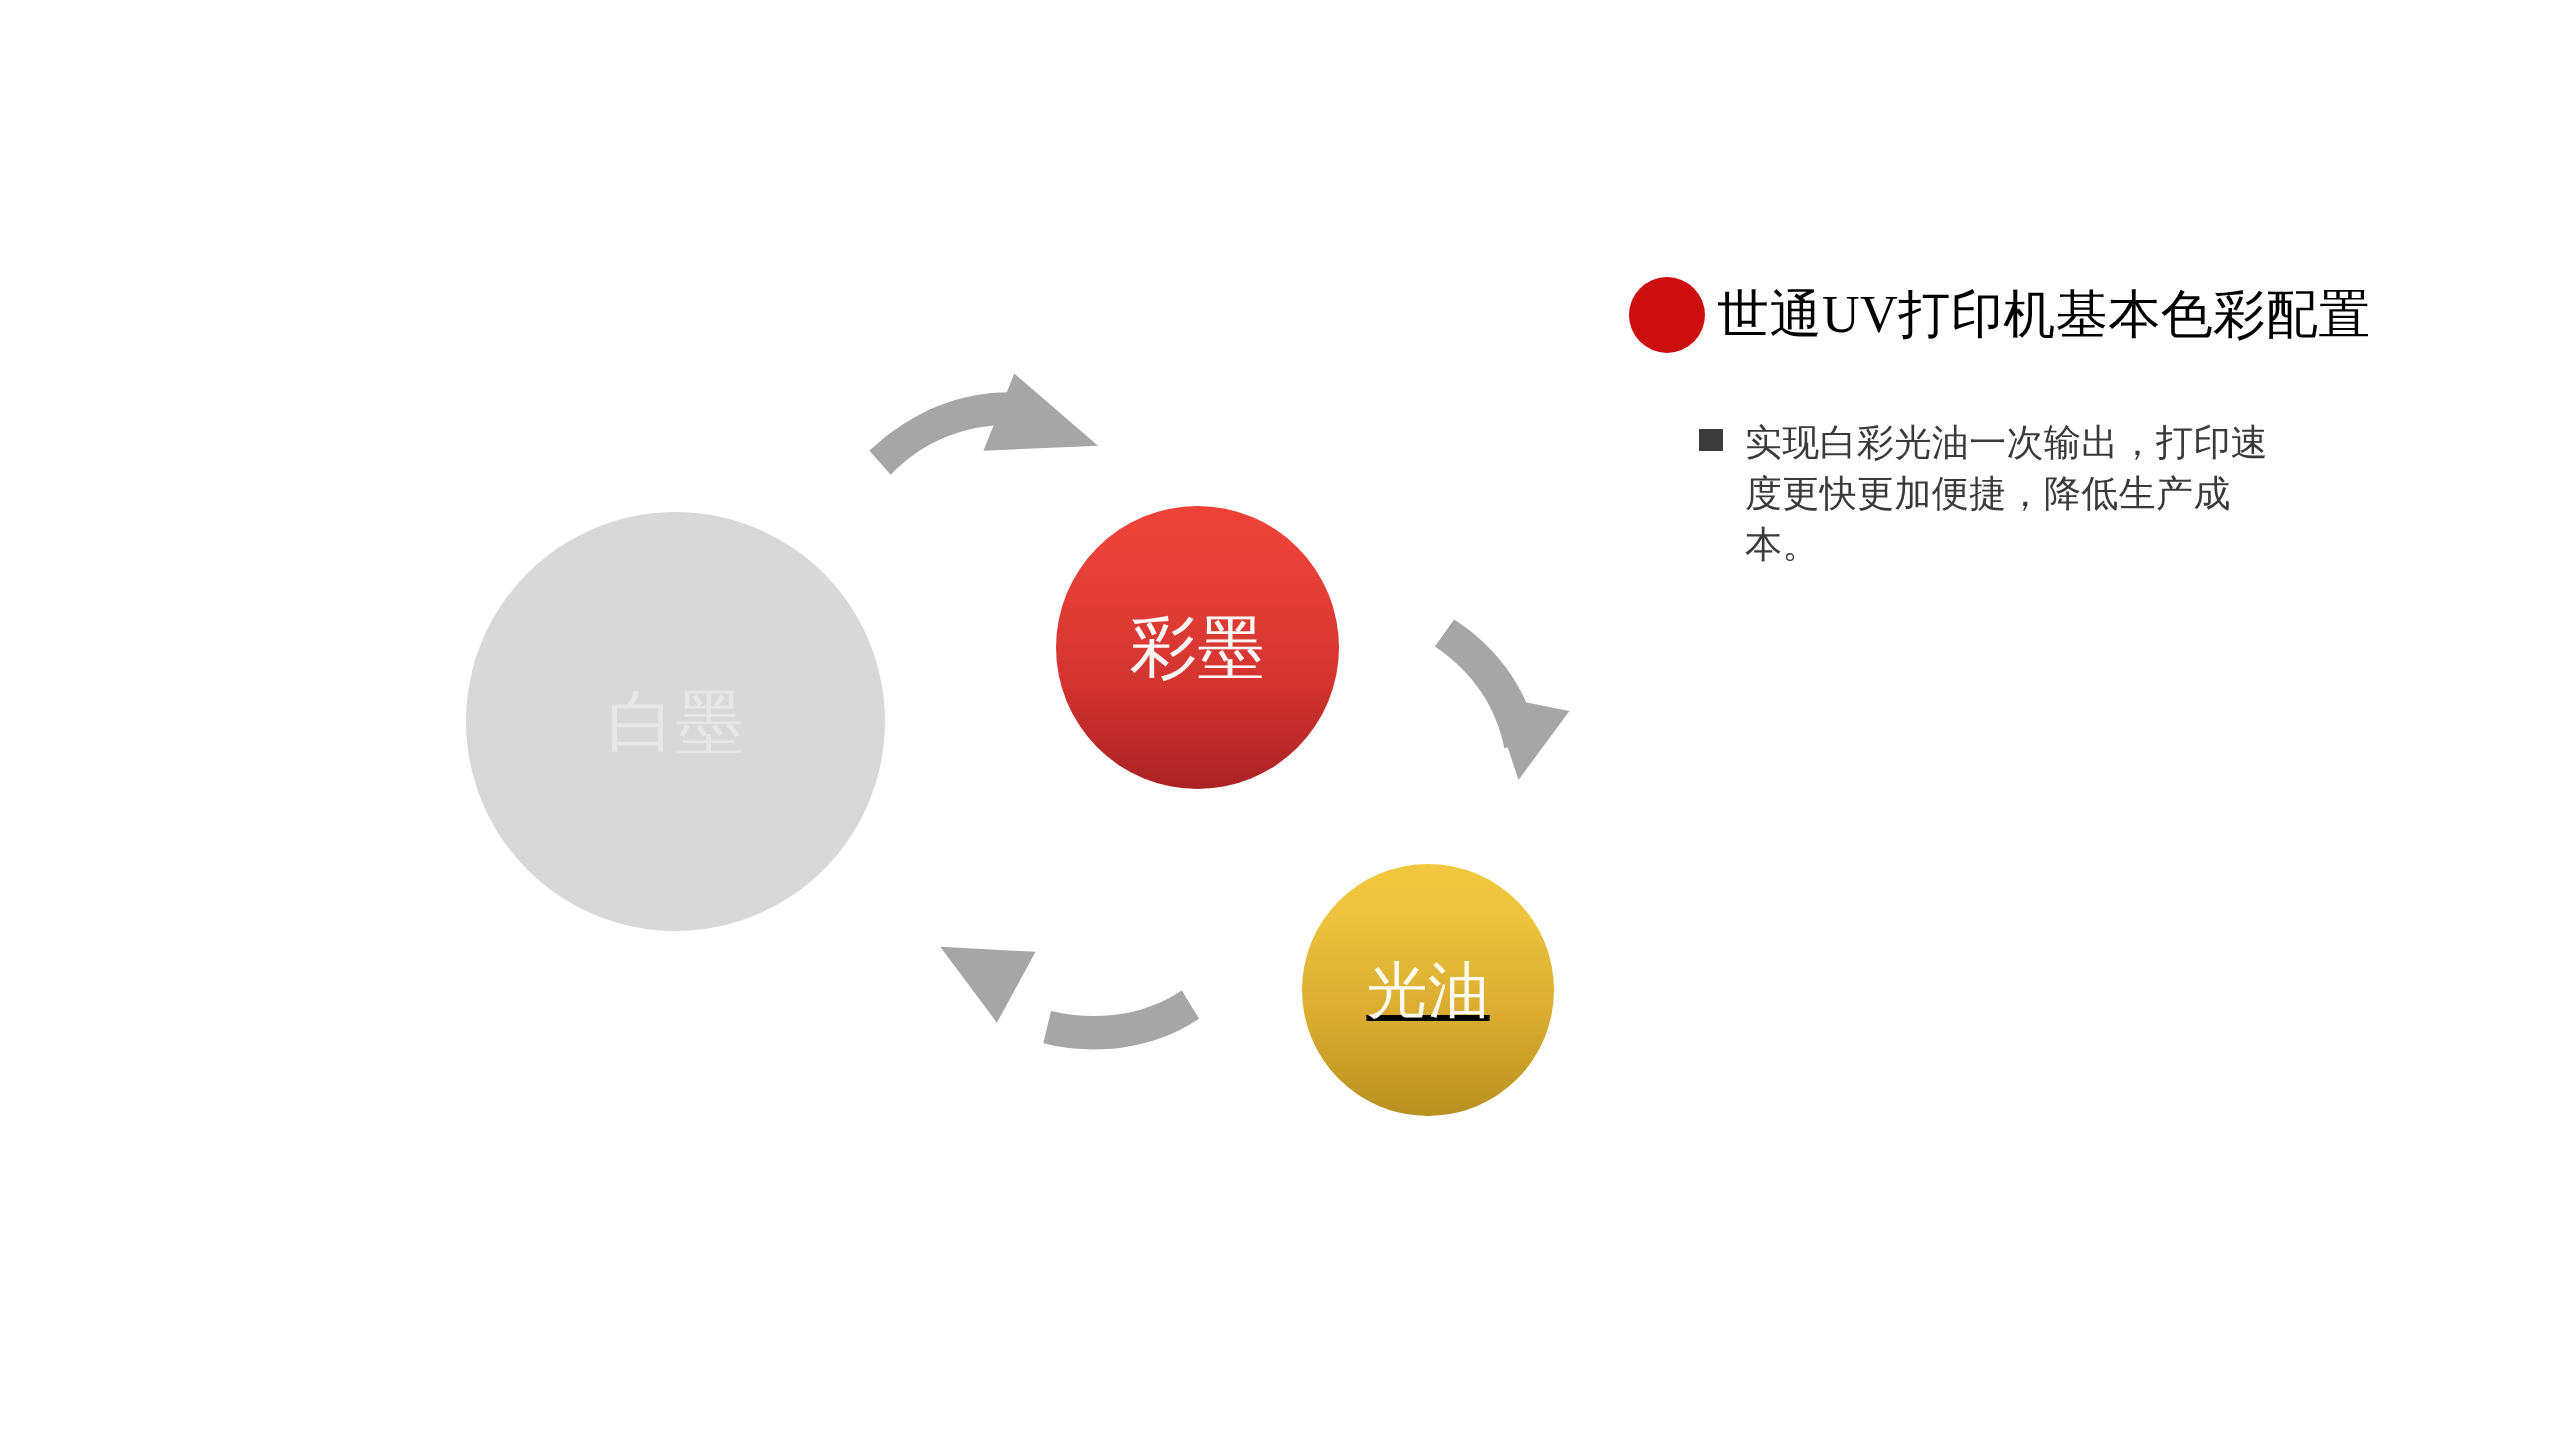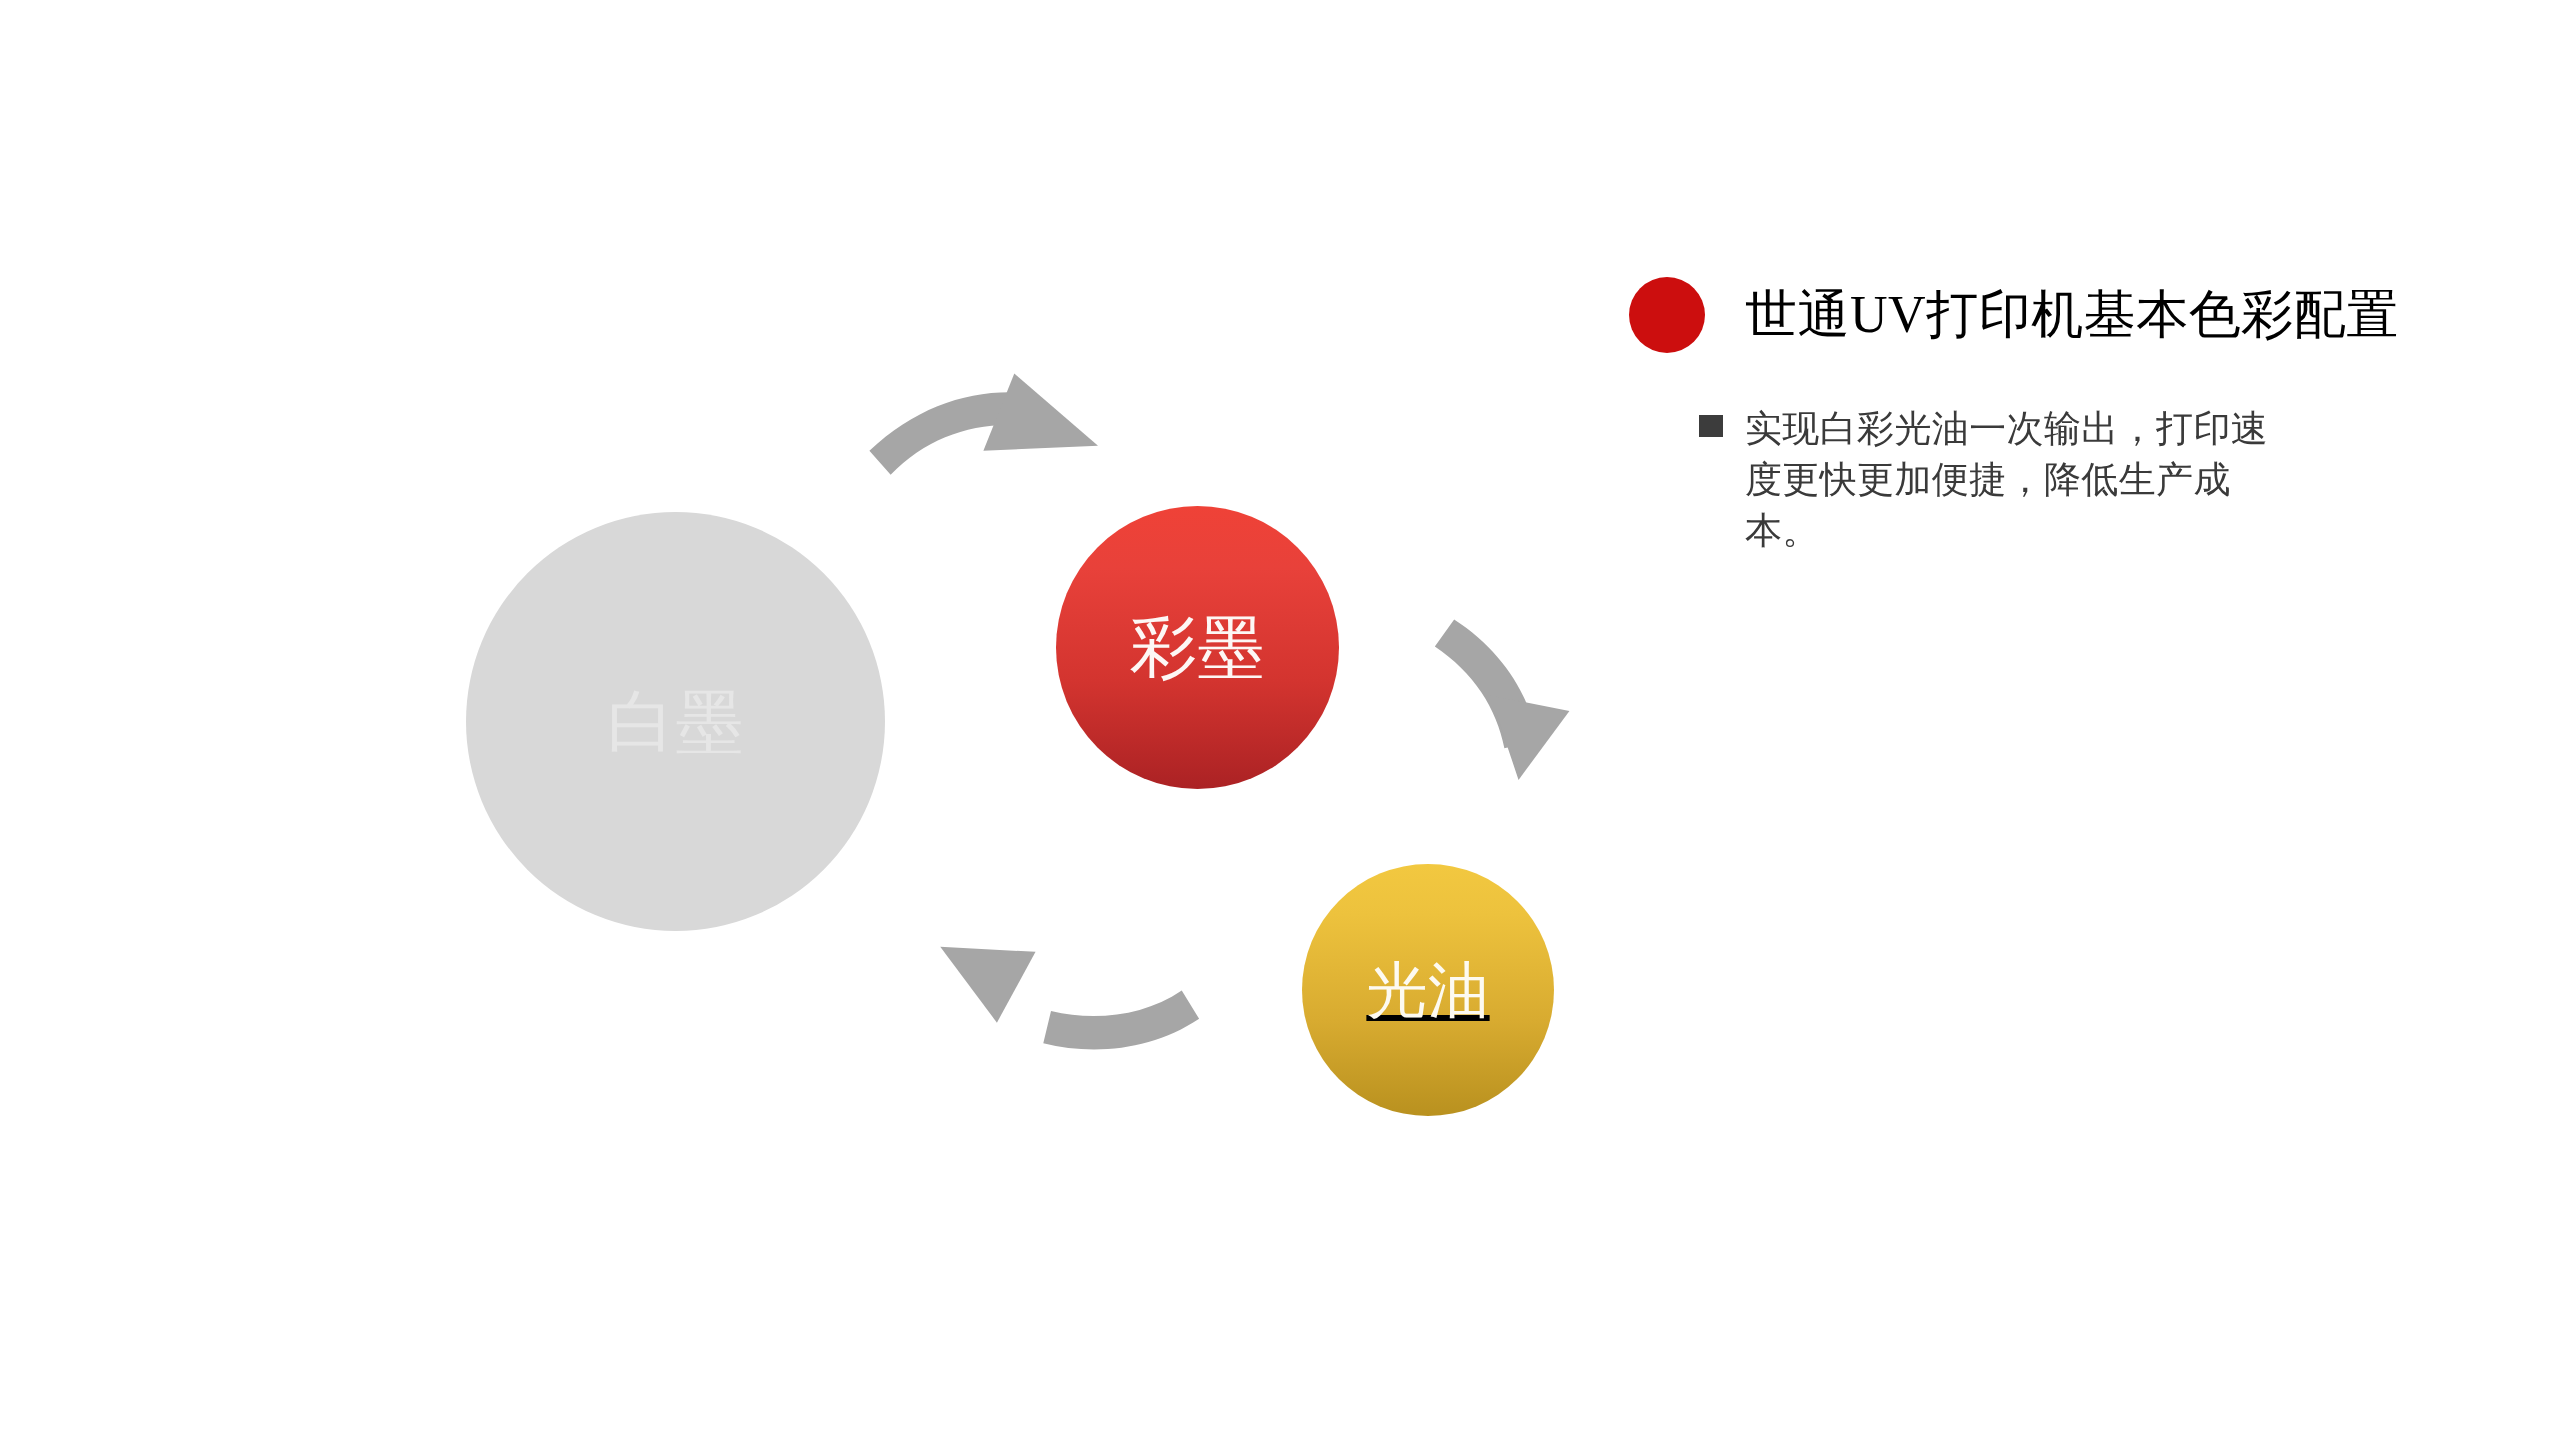--- a/index.html
+++ b/index.html
@@ -79,39 +79,39 @@
   #text-column {
     position: absolute;
     left: 1629px;
     top: 277px;
     width: 824px;
   }
 
   #title-row {
     display: flex;
     align-items: center;
-    gap: 40px;
+    gap: 12px;
   }
   #title-bullet-dot {
     width: 76px;
     height: 76px;
     border-radius: 50%;
     background: #cc0e0e;
     flex: 0 0 auto;
   }
   #section-title {
     font-size: 52px;
     color: #000000;
     line-height: 1.05;
     white-space: nowrap;
     letter-spacing: 0.01em;
   }
 
   #bullet-list {
-    margin-top: 50px;
+    margin-top: 64px;
     padding-left: 70px;
   }
   .bullet-item {
     display: flex;
     align-items: flex-start;
     gap: 22px;
   }
   .bullet-square {
     width: 24px;
     height: 22px;

